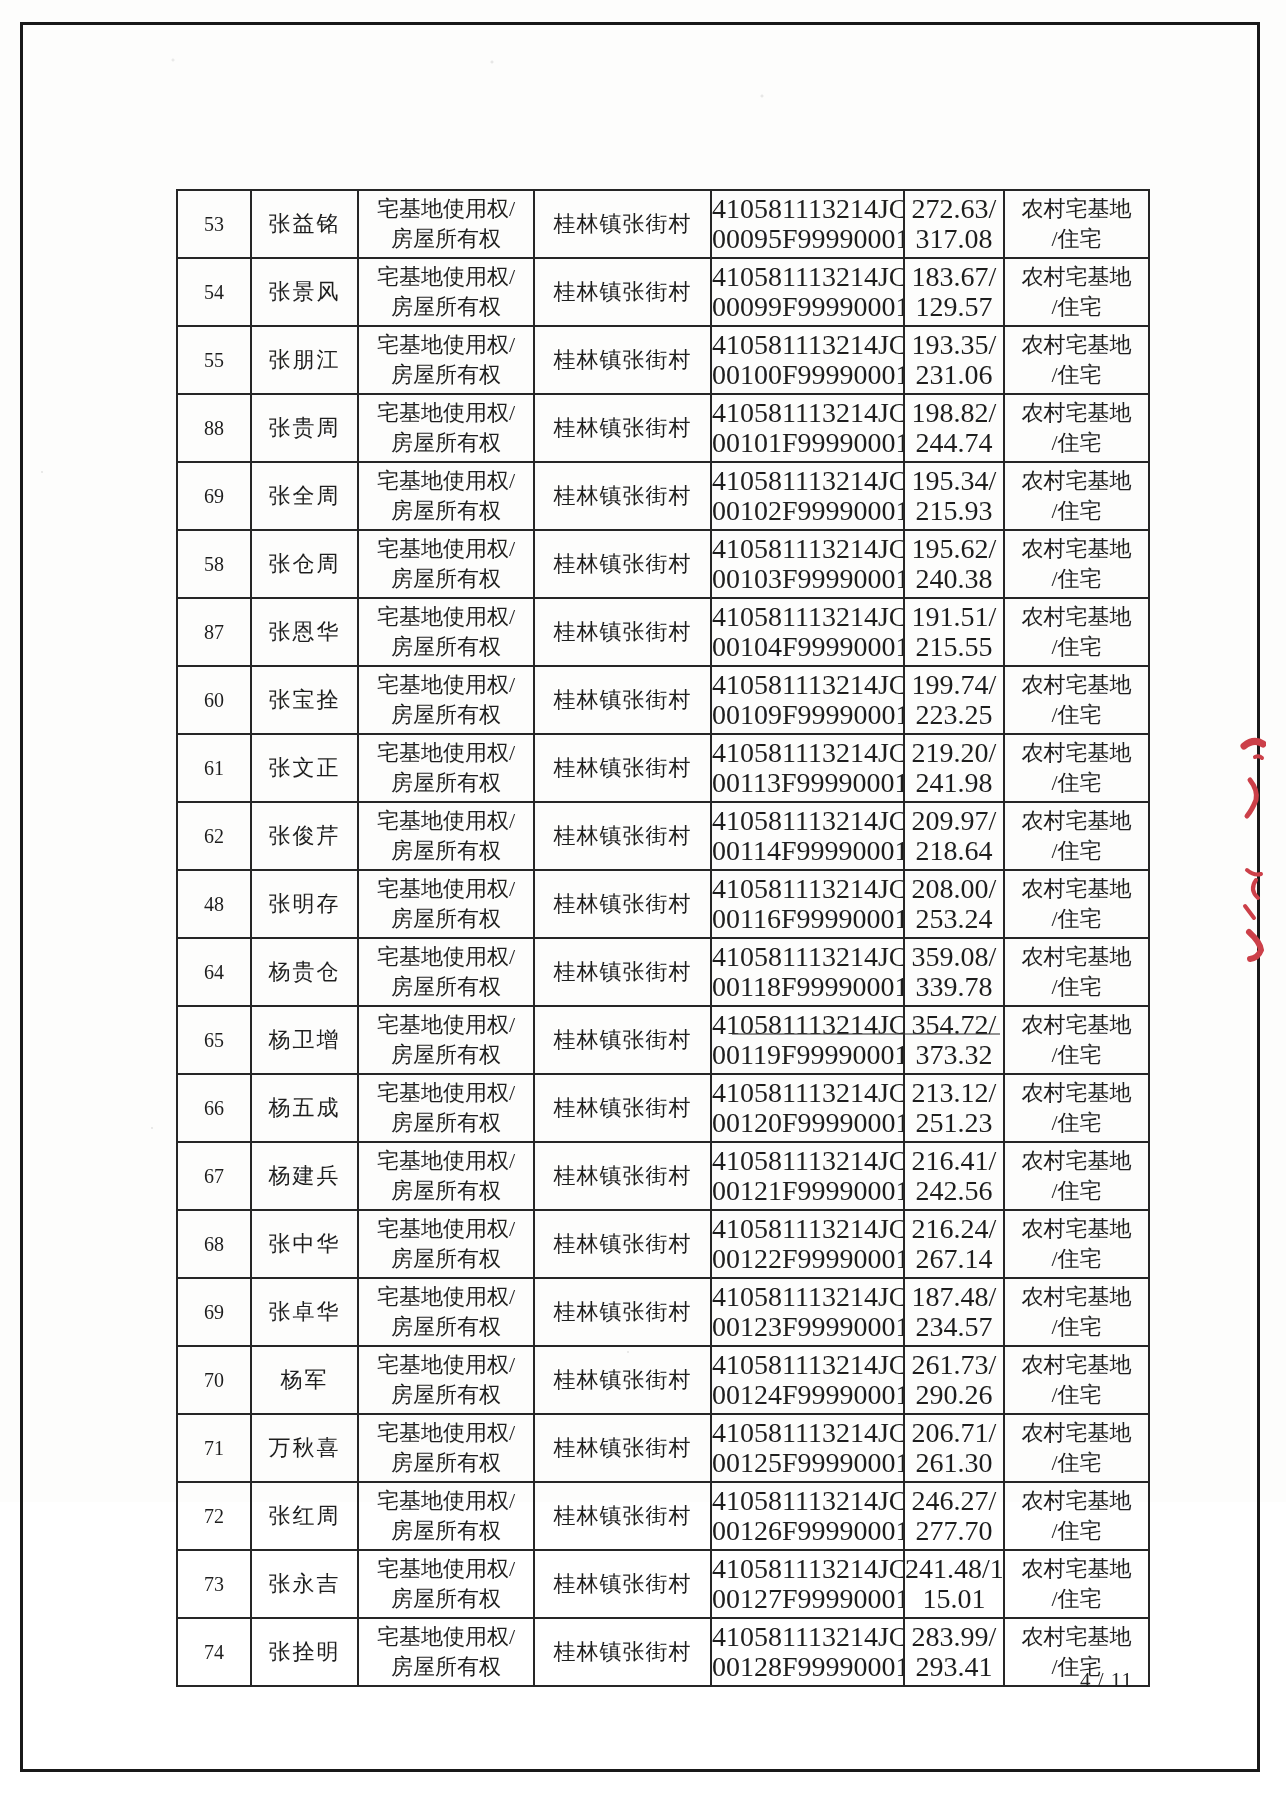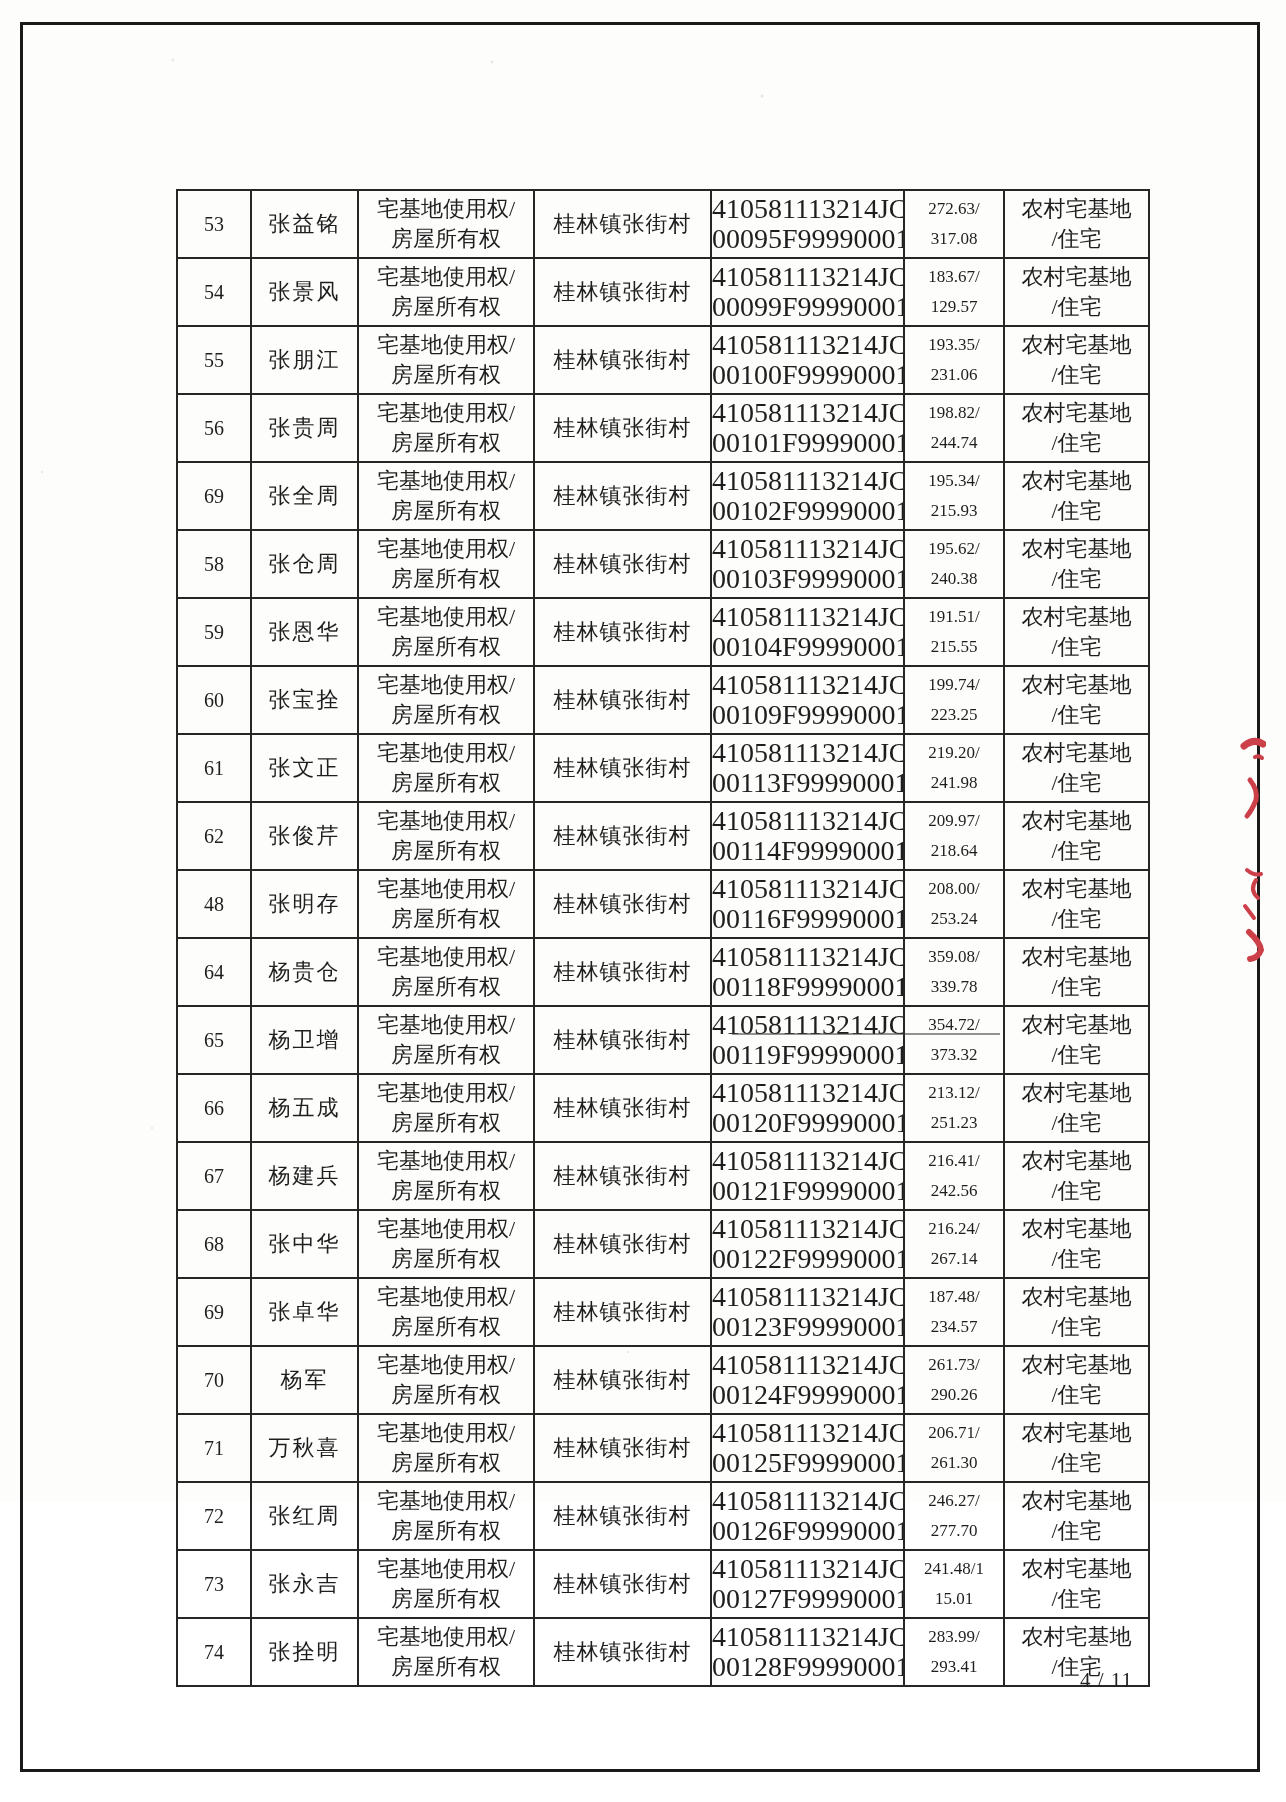--- a/index.html
+++ b/index.html
@@ -47,21 +47,21 @@
     text-align: center;
     vertical-align: middle;
     overflow: hidden;
   }
   .cl { line-height: 30px; white-space: nowrap; }
   td.c-no   { font-size: 20px; }
   td.c-name { font-size: 22px; letter-spacing: 2px; margin-top: 27px; }
   td.c-right{ font-size: 22px; border-radius: 27px; }
   td.c-vill { font-size: 22px; letter-spacing: 1px; }
   td.c-cert { font-size: 28px; }
-  td.c-area { font-size: 17px; }
+  td.c-area { font-size: 28px; }
   td.c-type { font-size: 22px; }
   .footer {
     position: absolute;
     left: 161px; top: 1668px;
     width: 972px;
     text-align: right;
     font-size: 21px;
     color: #222;
     letter-spacing: 1px;
   }
@@ -171,21 +171,21 @@
             <div class="cl">193.35/</div>
             <div class="cl">231.06</div>
           </td>
           <td class="c-type">
             <div class="cl">农村宅基地</div>
             <div class="cl">/住宅</div>
           </td>
         </tr>
         <tr>
           <td class="c-no">
-            <div class="cl">56</div>
+            <div class="cl">88</div>
           </td>
           <td class="c-name">
             <div class="cl">张贵周</div>
           </td>
           <td class="c-right">
             <div class="cl">宅基地使用权/</div>
             <div class="cl">房屋所有权</div>
           </td>
           <td class="c-vill">
             <div class="cl">桂林镇张街村</div>
@@ -252,21 +252,21 @@
             <div class="cl">195.62/</div>
             <div class="cl">240.38</div>
           </td>
           <td class="c-type">
             <div class="cl">农村宅基地</div>
             <div class="cl">/住宅</div>
           </td>
         </tr>
         <tr>
           <td class="c-no">
-            <div class="cl">59</div>
+            <div class="cl">87</div>
           </td>
           <td class="c-name">
             <div class="cl">张恩华</div>
           </td>
           <td class="c-right">
             <div class="cl">宅基地使用权/</div>
             <div class="cl">房屋所有权</div>
           </td>
           <td class="c-vill">
             <div class="cl">桂林镇张街村</div>

